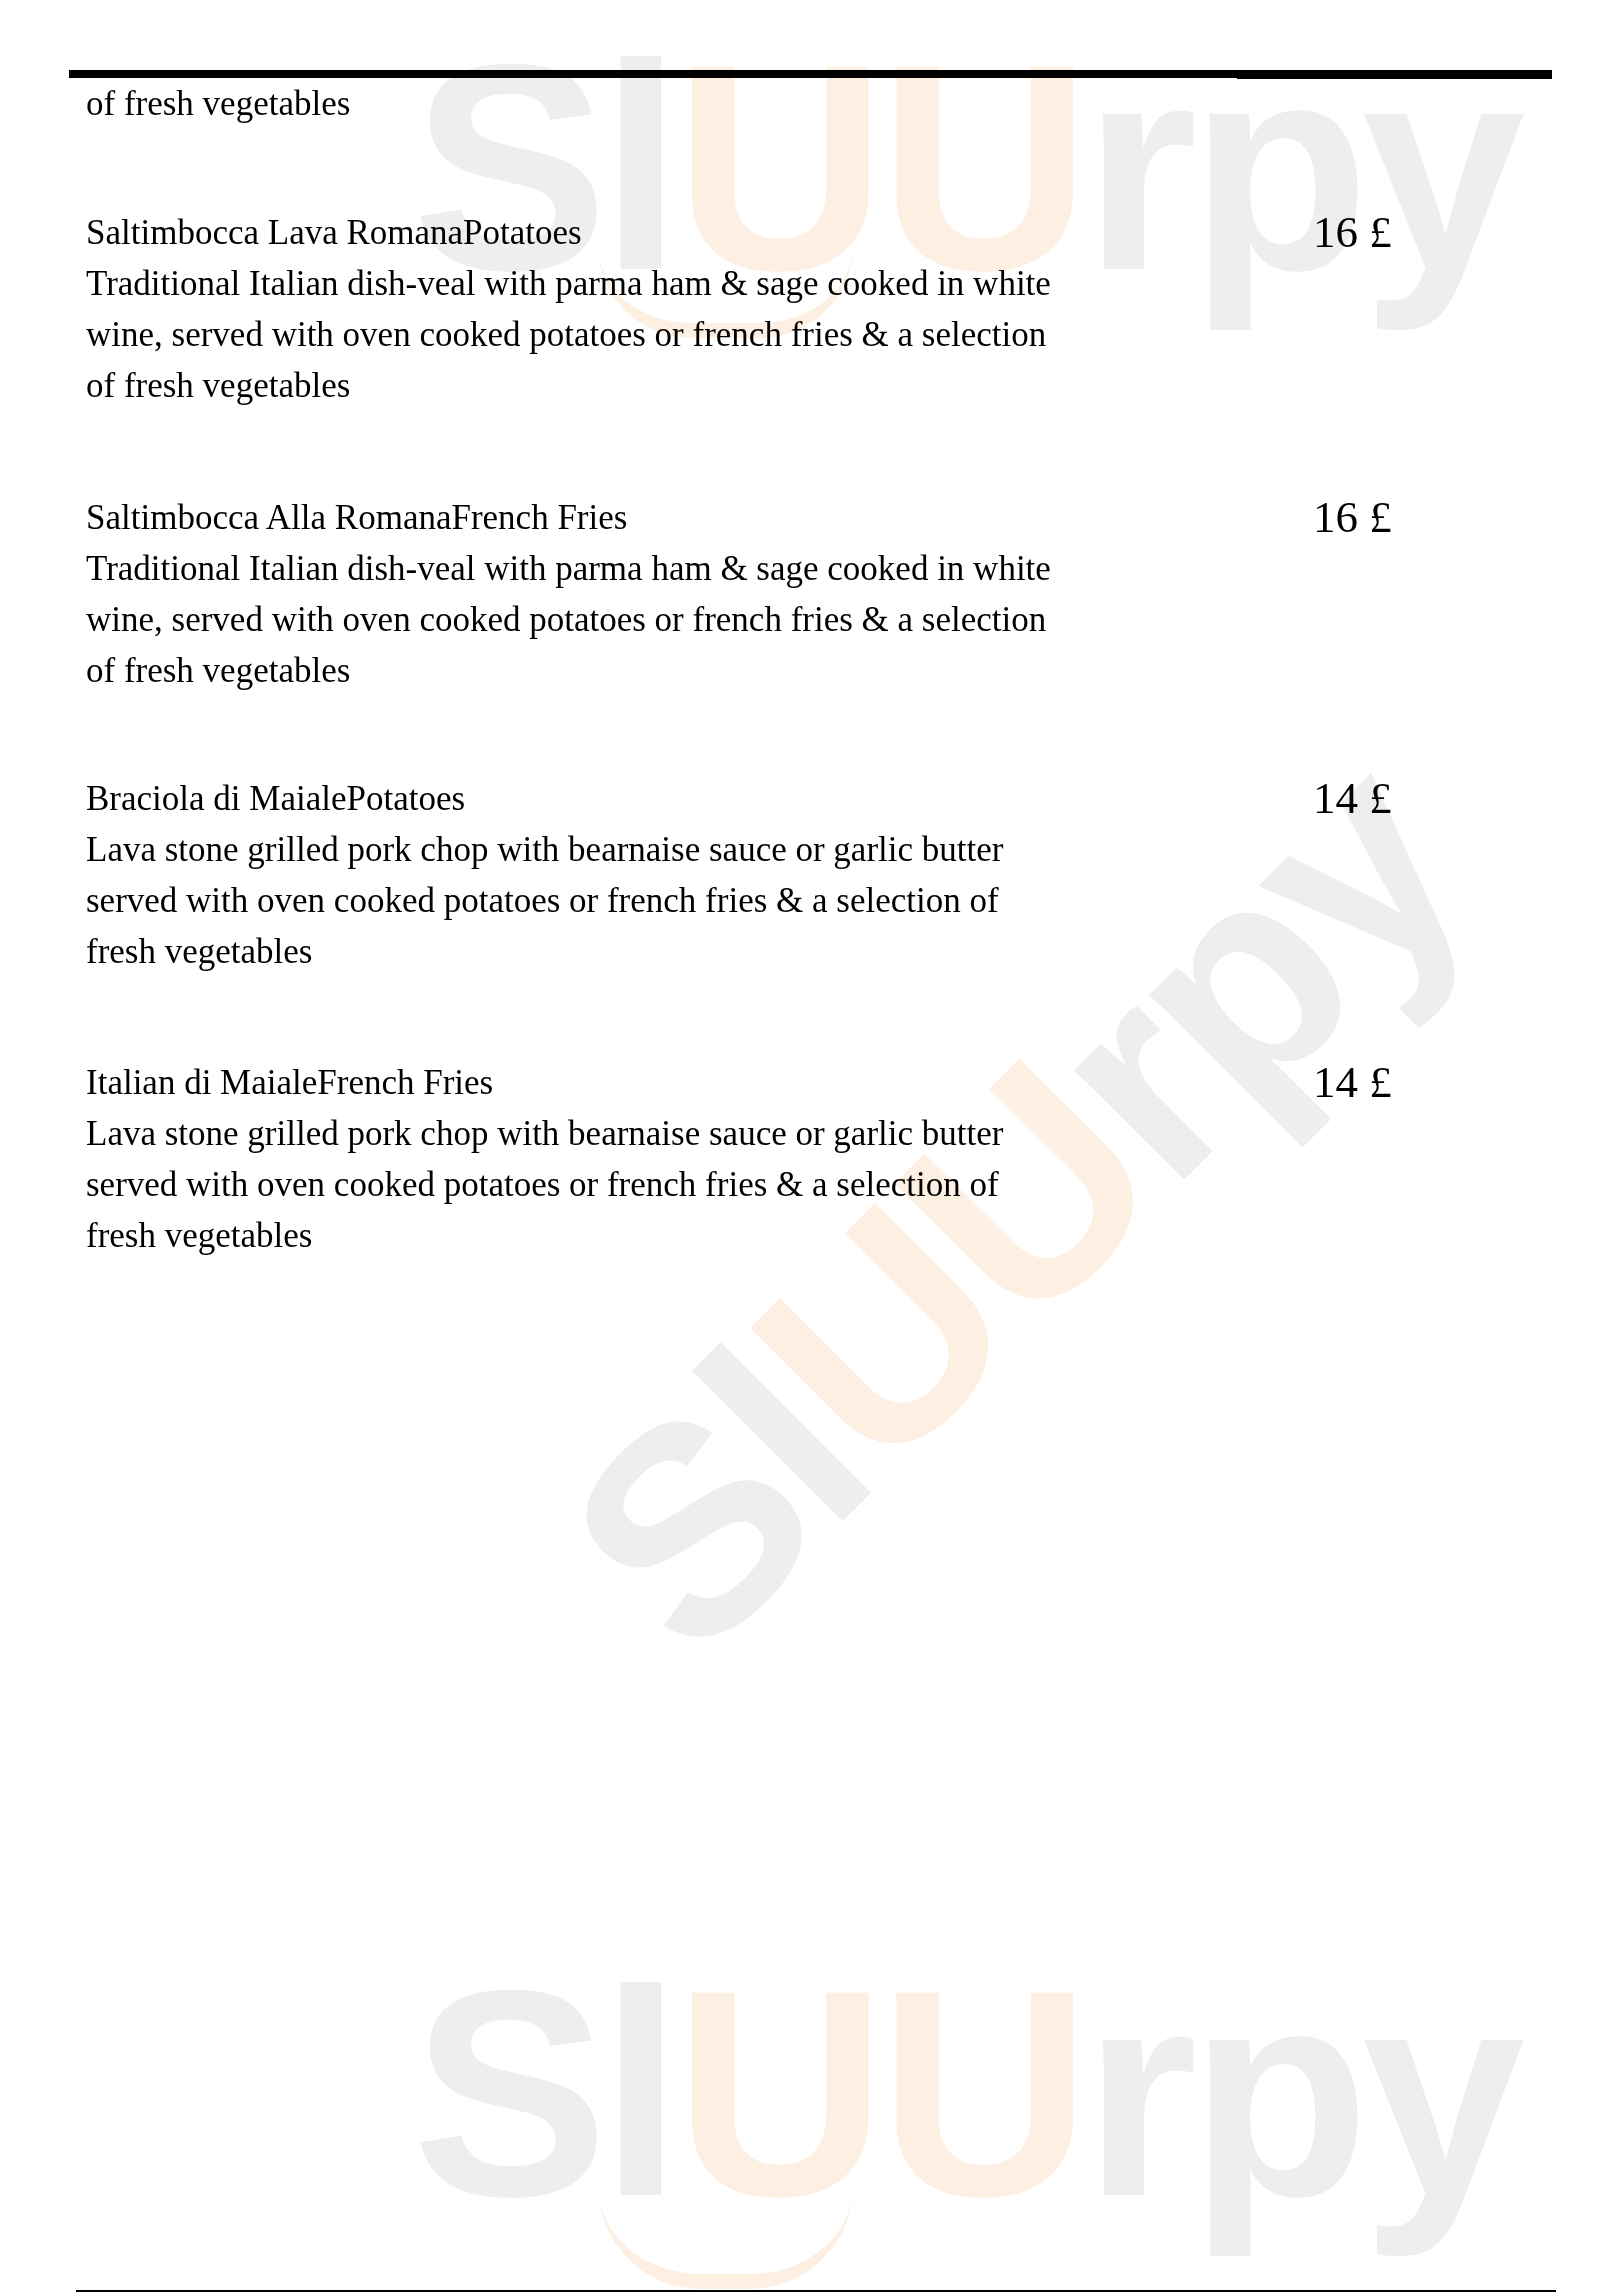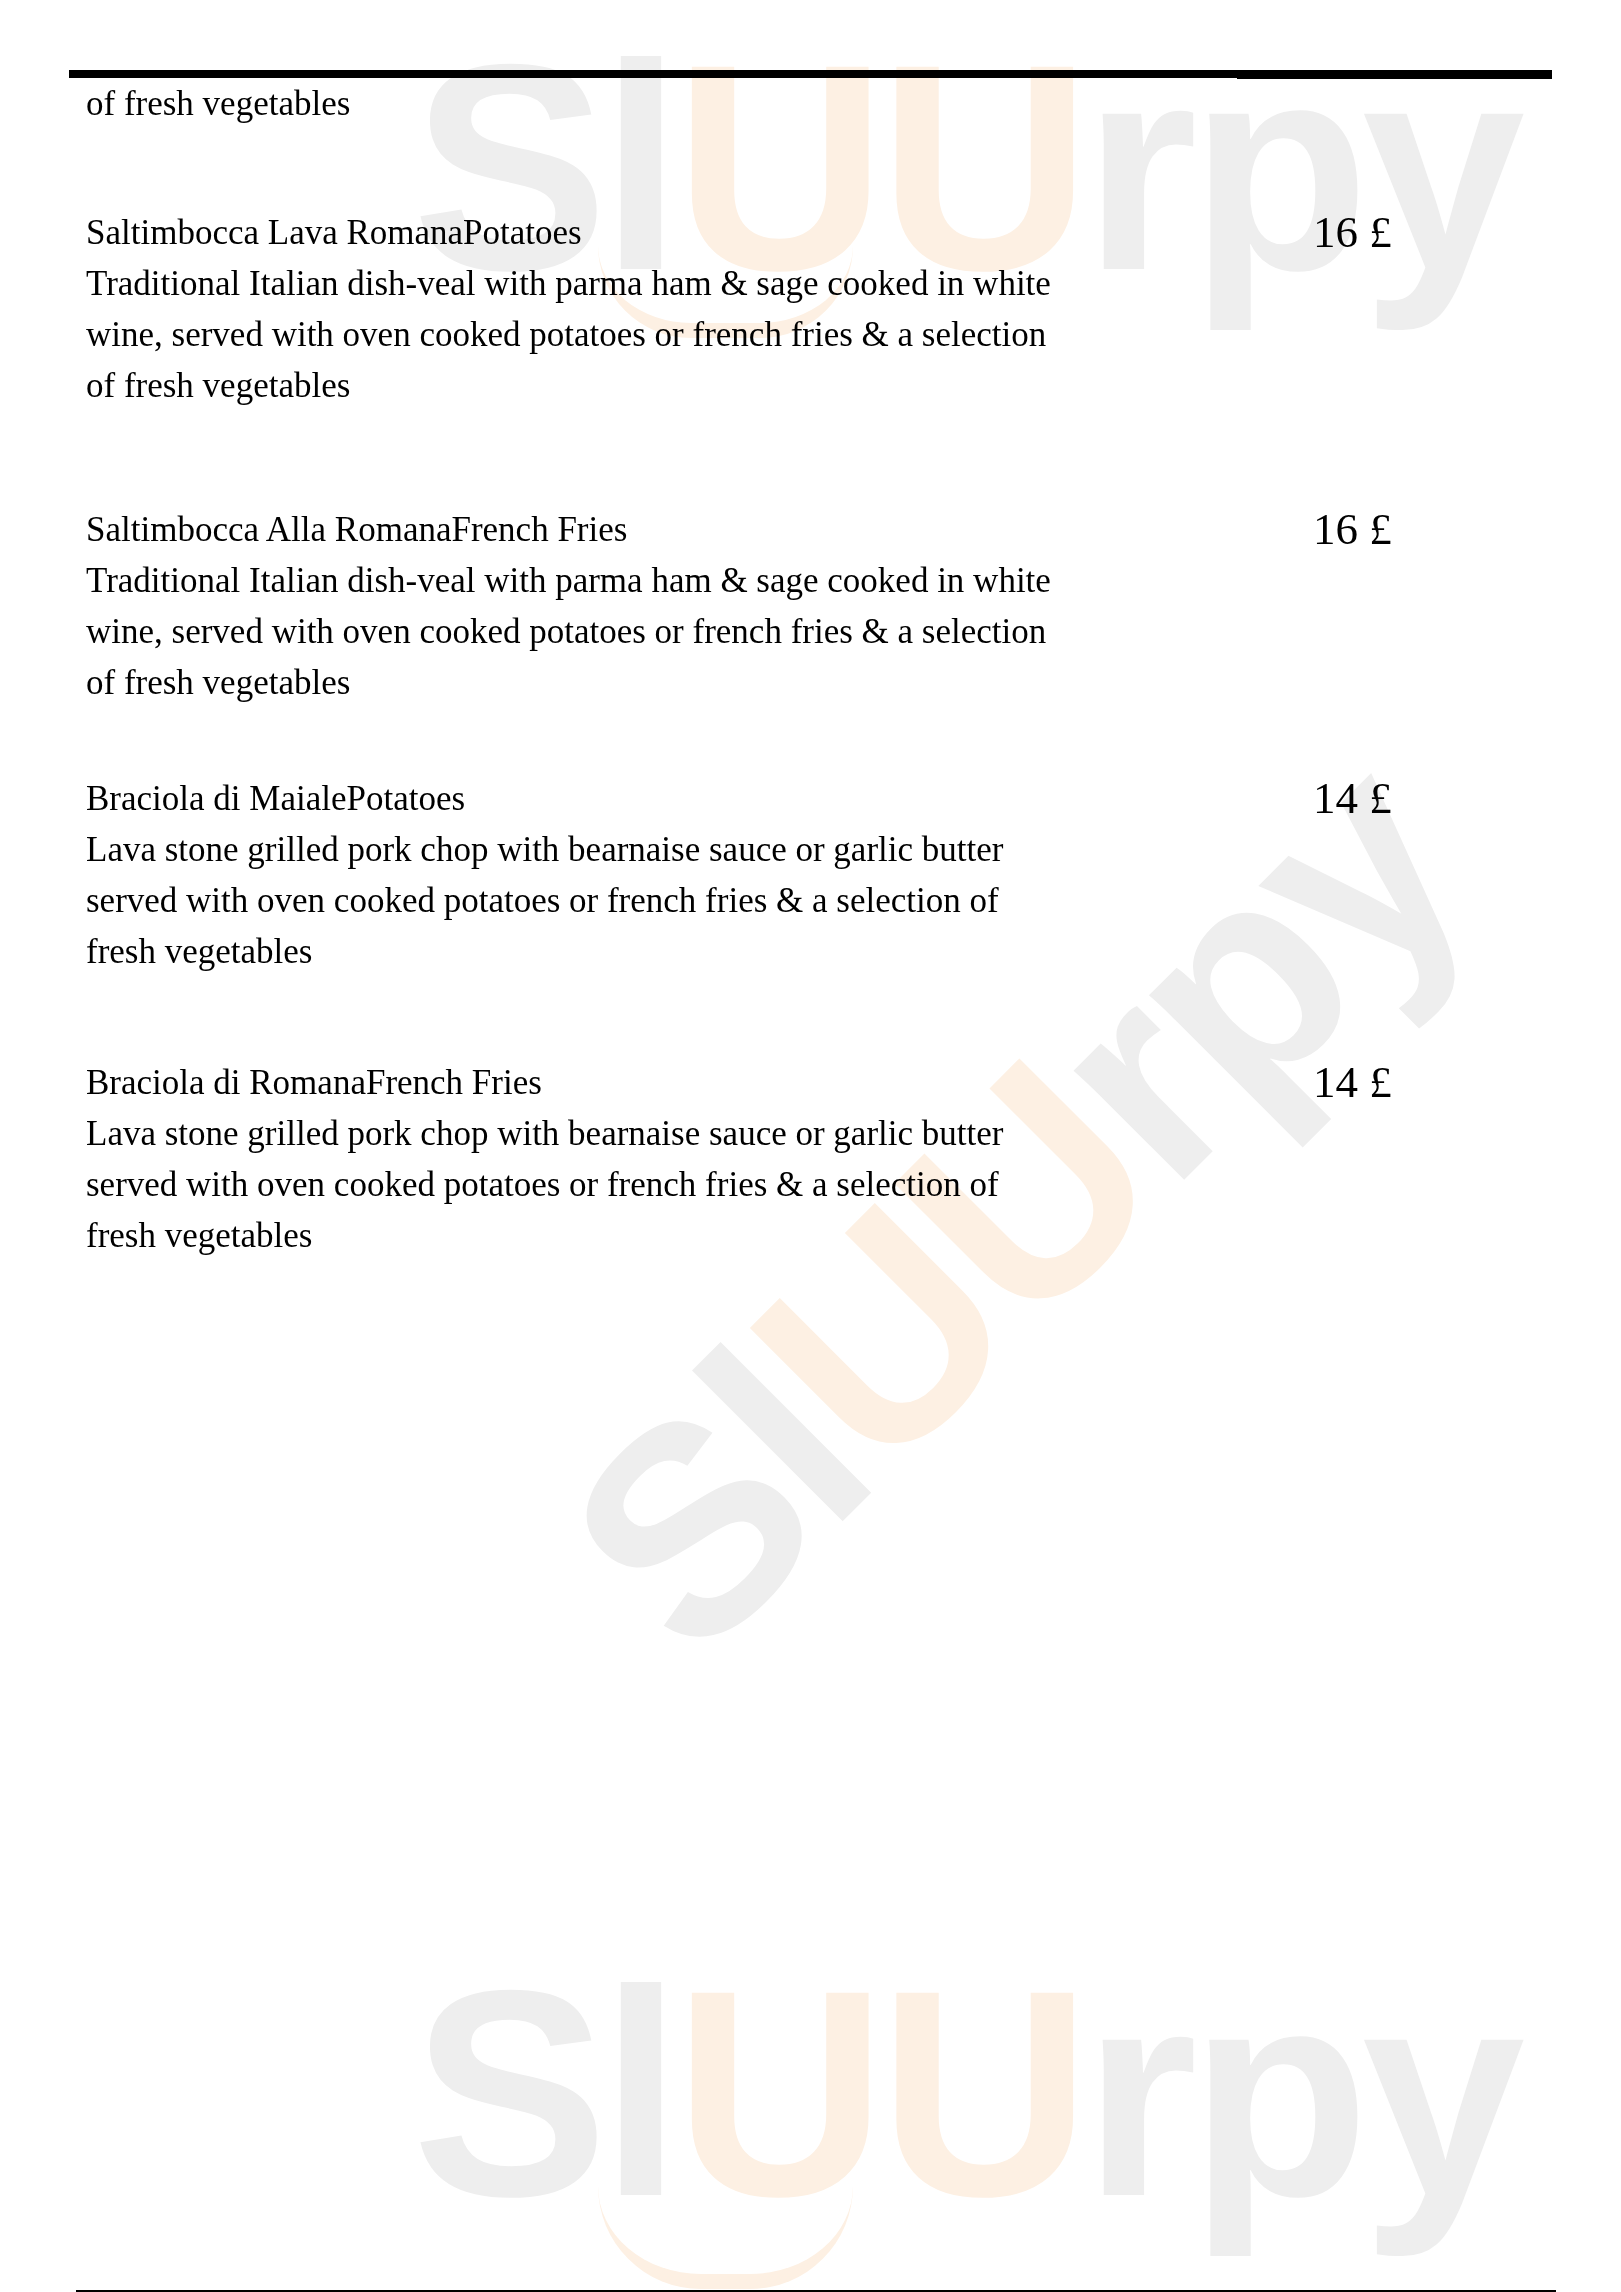--- a/index.html
+++ b/index.html
@@ -48,37 +48,37 @@
   <div class="line carry">of fresh vegetables</div>
 
   <div class="item" style="top:207px;">
     <div class="line">Saltimbocca Lava RomanaPotatoes</div>
     <div class="price">16 £</div>
     <div class="line">Traditional Italian dish-veal with parma ham &amp; sage cooked in white</div>
     <div class="line">wine, served with oven cooked potatoes or french fries &amp; a selection</div>
     <div class="line">of fresh vegetables</div>
   </div>
 
-  <div class="item" style="top:504px;">
+  <div class="item" style="top:492px;">
     <div class="line">Saltimbocca Alla RomanaFrench Fries</div>
     <div class="price">16 £</div>
     <div class="line">Traditional Italian dish-veal with parma ham &amp; sage cooked in white</div>
     <div class="line">wine, served with oven cooked potatoes or french fries &amp; a selection</div>
     <div class="line">of fresh vegetables</div>
   </div>
 
   <div class="item" style="top:773px;font-family:Liberation Serif, serif;">
     <div class="line">Braciola di MaialePotatoes</div>
     <div class="price">14 £</div>
     <div class="line">Lava stone grilled pork chop with bearnaise sauce or garlic butter</div>
     <div class="line">served with oven cooked potatoes or french fries &amp; a selection of</div>
     <div class="line">fresh vegetables</div>
   </div>
 
   <div class="item" style="top:1057px;">
-    <div class="line">Braciola di RomanaFrench Fries</div>
+    <div class="line">Italian di MaialeFrench Fries</div>
     <div class="price">14 £</div>
     <div class="line">Lava stone grilled pork chop with bearnaise sauce or garlic butter</div>
     <div class="line">served with oven cooked potatoes or french fries &amp; a selection of</div>
     <div class="line">fresh vegetables</div>
   </div>
 </div>
 
 
 </body></html>

